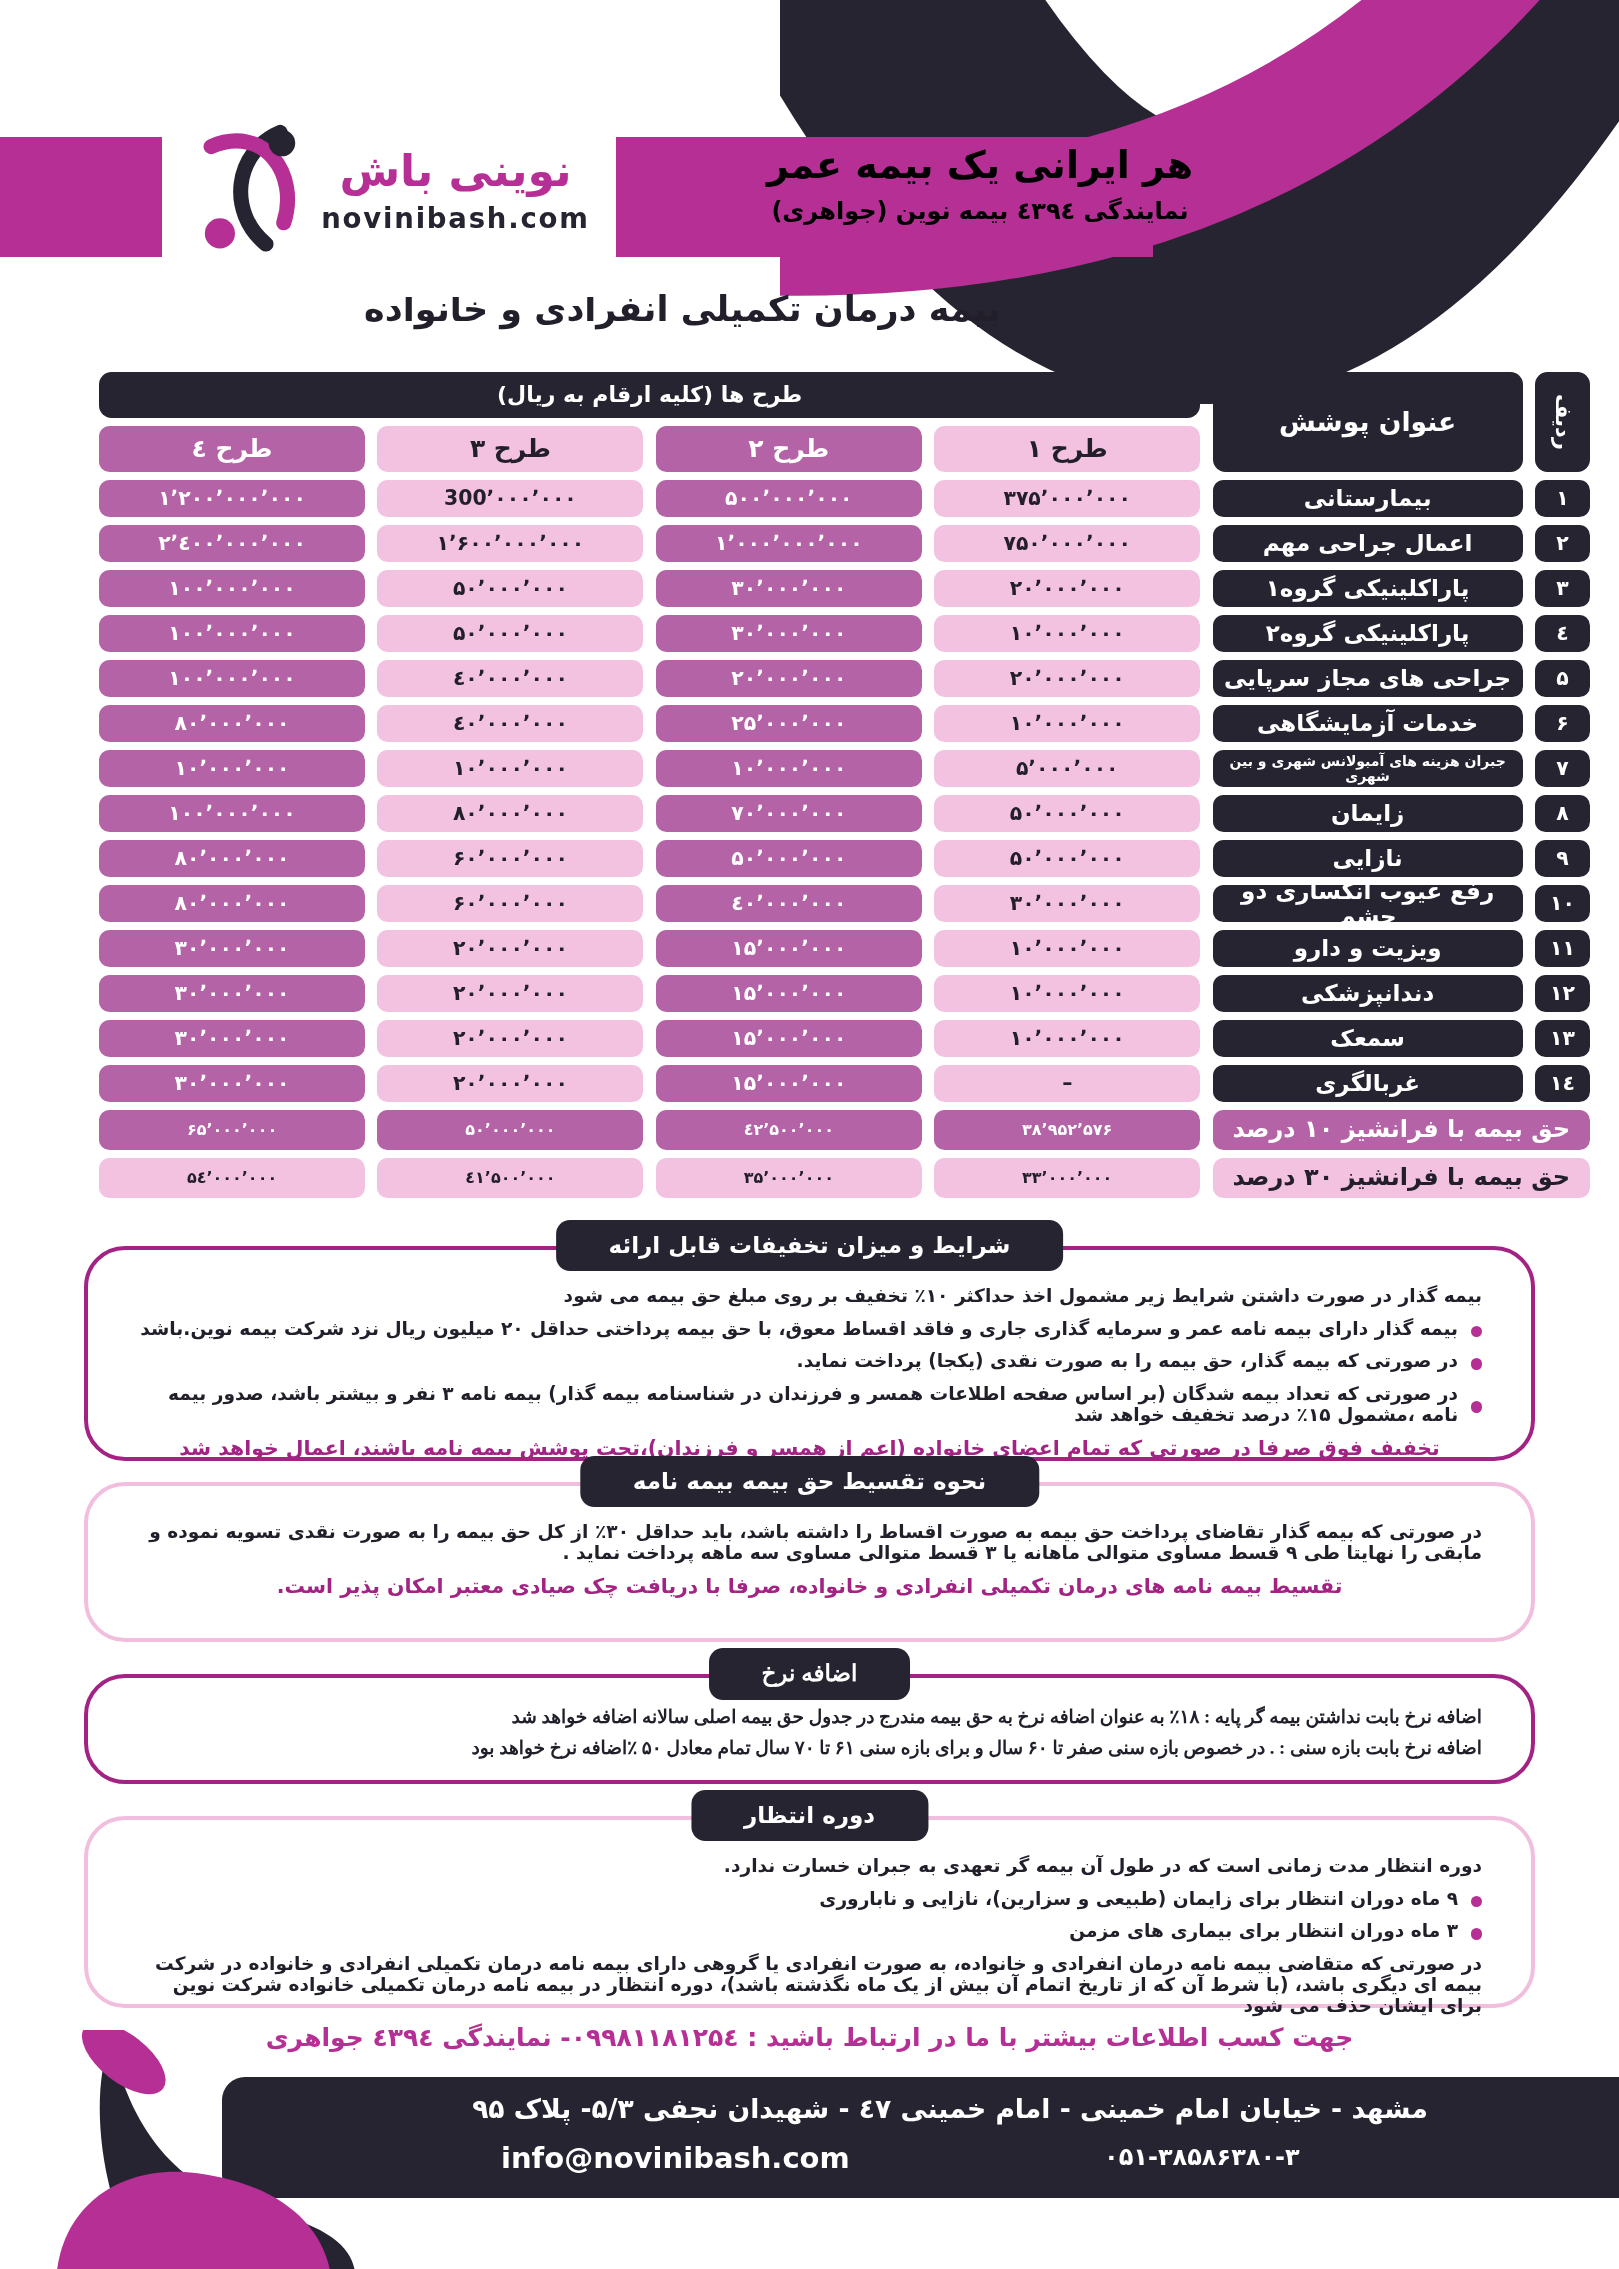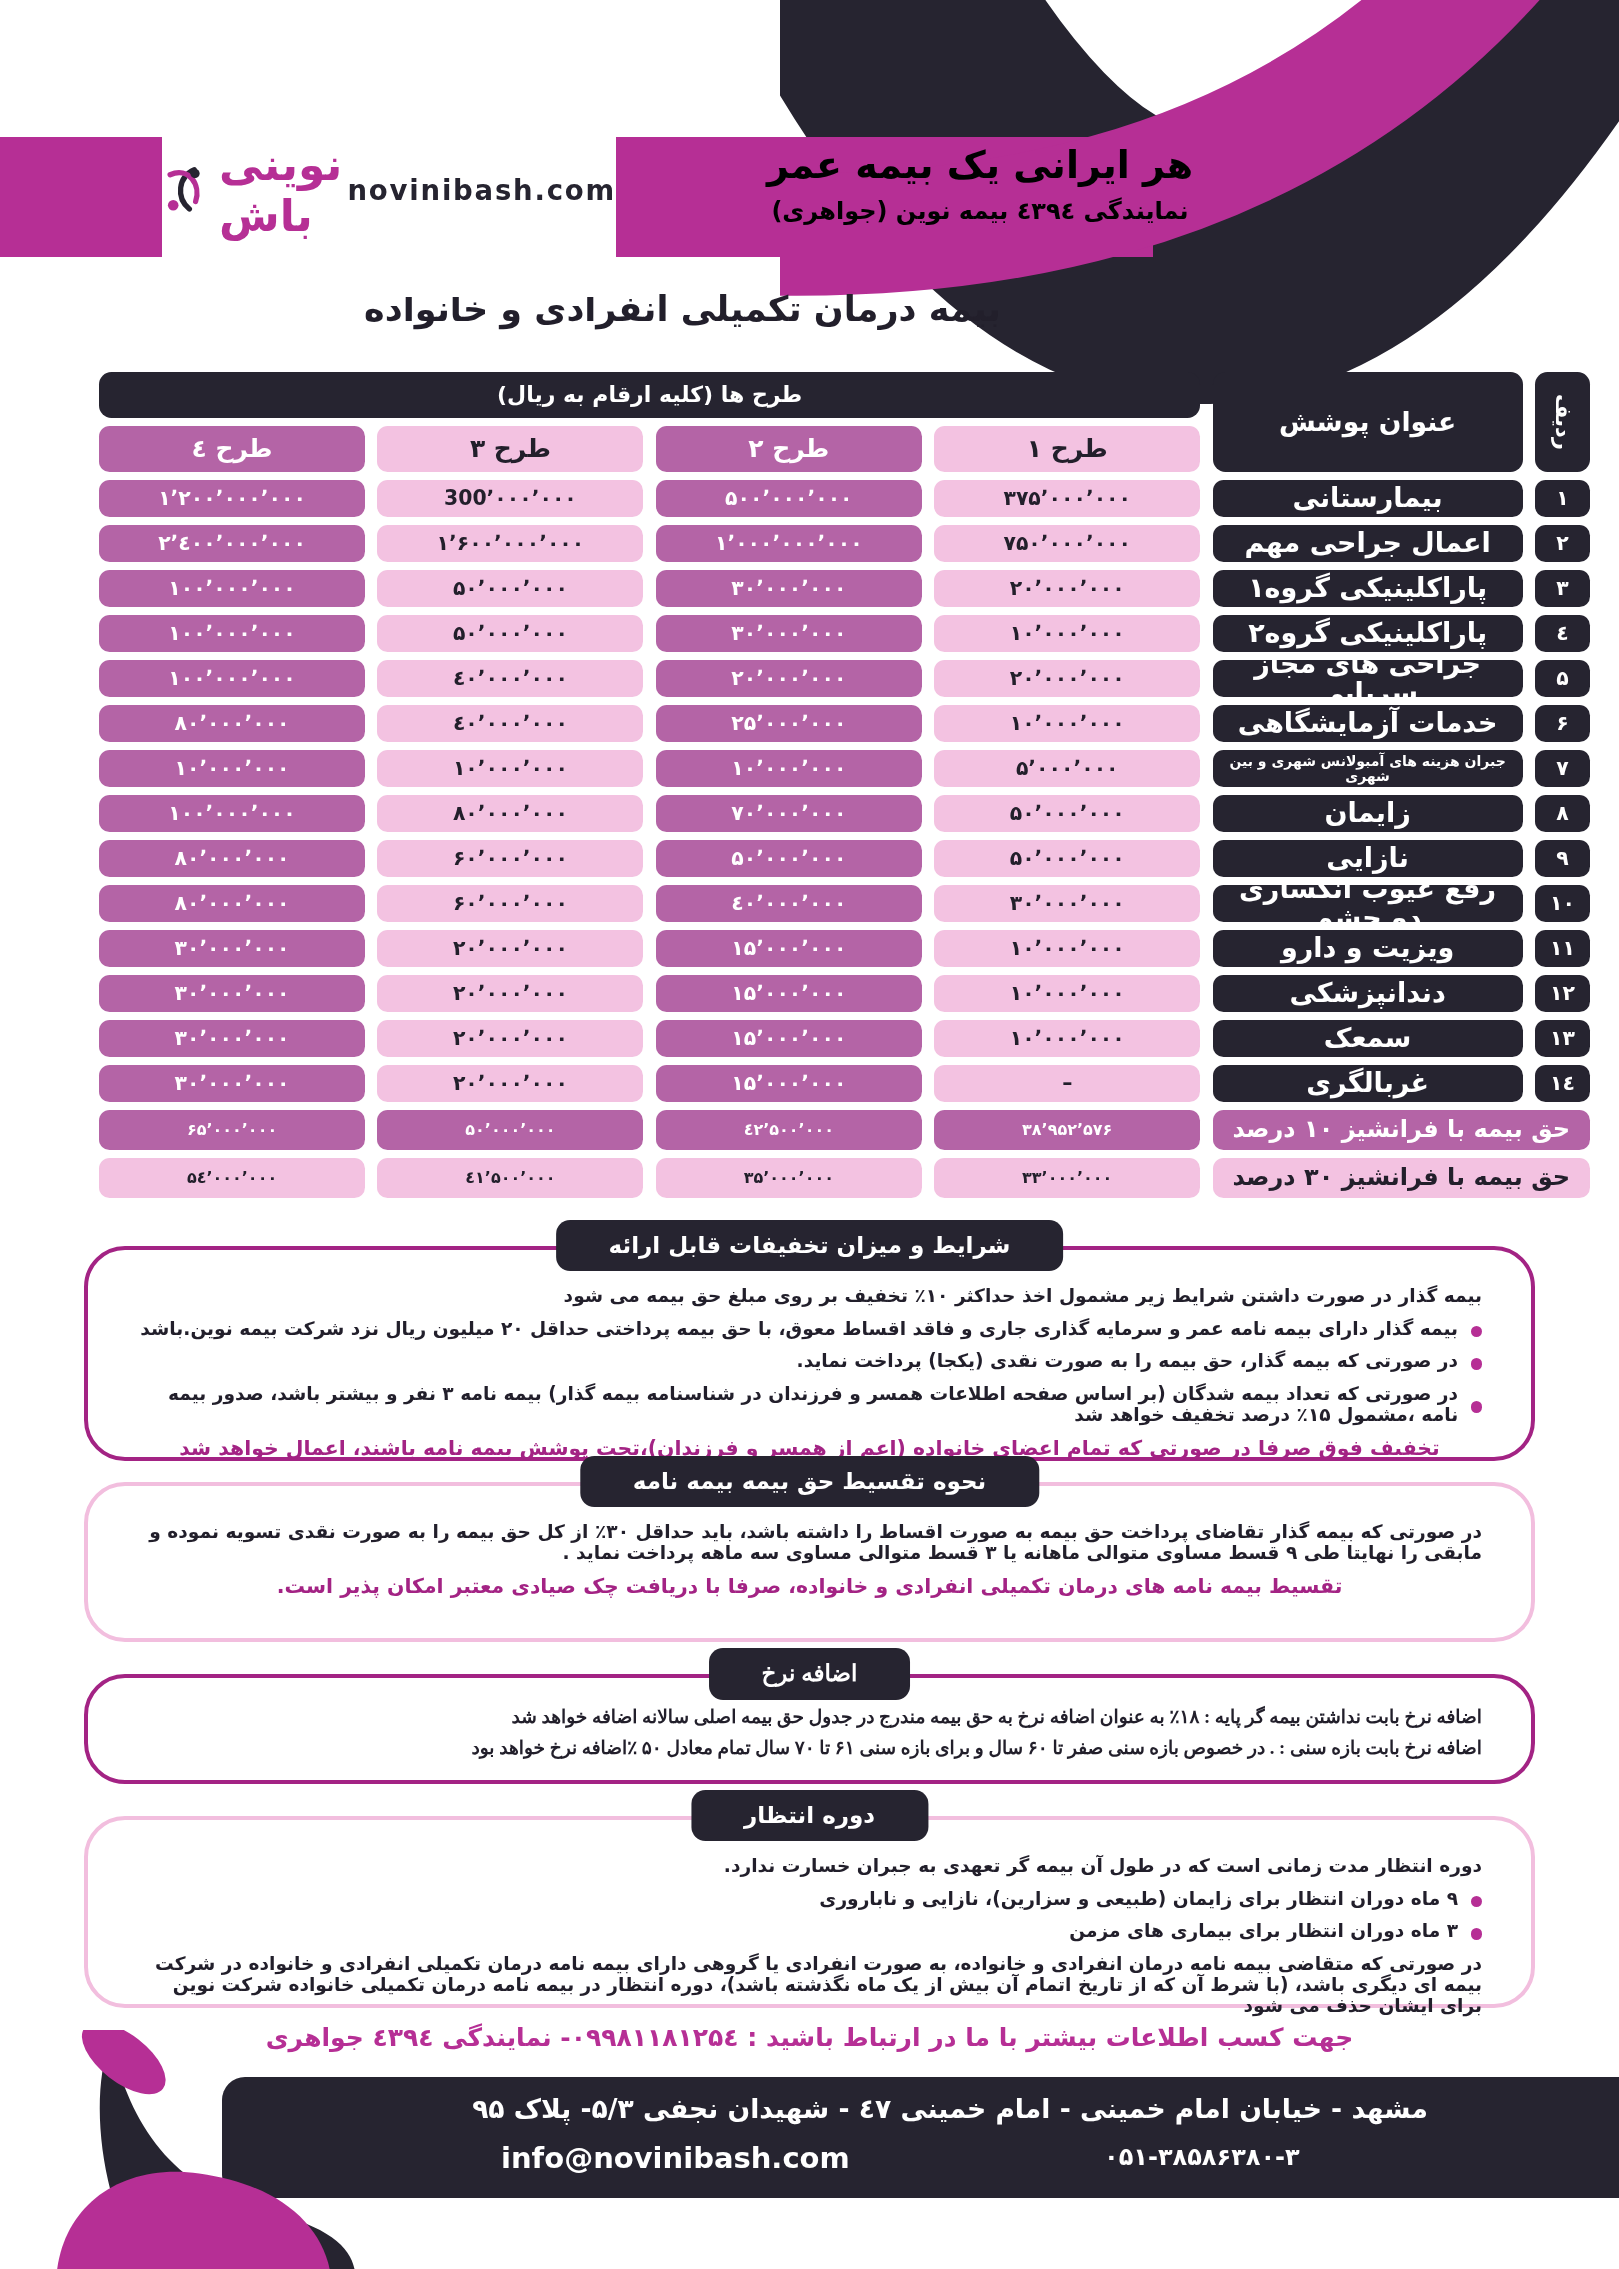--- a/index.html
+++ b/index.html
@@ -11,21 +11,21 @@
   body{height:2270px;position:relative;overflow:hidden;background:#fff;
        font-family:"DejaVu Sans","Liberation Sans",sans-serif;font-weight:bold;}
   .abs{position:absolute;}
 
   
   #deco-top{left:780px;top:0;width:839px;height:417px;z-index:1;}
   #band{left:0;top:137px;width:1153px;height:120px;background:var(--magenta);z-index:2;}
   #deco-top-magenta{left:780px;top:0;width:839px;height:417px;z-index:3;}
   #logo-box{left:162px;top:82px;width:454px;height:215px;background:#fff;border-radius:19.5px;z-index:4;
             display:flex;align-items:center;justify-content:center;gap:16px;}
-  #brand-text{display:flex;flex-direction:row;align-items:center;gap:5.3px;}
+  #brand-text{display:flex;flex-direction:column;align-items:center;gap:5.3px;}
   #brand-name{color:var(--magenta);font-size:44px;}
   #brand-domain{color:var(--dark);font-size:27.5px;letter-spacing:1.8px;direction:ltr;}
   #slogans{left:630px;top:142px;width:700px;z-index:3;text-align:center;color:#000000;direction:rtl;}
   #slogan1{font-size:38px;line-height:1.25;}
   #slogan2{font-size:24px;margin-top:7px;}
   #page-title{left:0;top:289px;width:1365px;text-align:center;color:var(--ink);font-size:35px;direction:rtl;z-index:3;}
 
   
   #table{left:99px;top:372px;width:1491px;display:grid;direction:rtl;
          grid-template-columns:55px 310px 266px 1fr 1fr 1fr;
@@ -34,21 +34,21 @@
   .cell{border-radius:10.6px;display:flex;align-items:center;justify-content:center;
         font-size:20.4px;line-height:1.05;text-align:center;padding:0 7px;}
   .dark-c{background:var(--dark);color:#fff;}
   .pink-c{background:var(--pink);color:var(--ink);}
   .purple-c{background:var(--purple);color:#fff;}
   .hdr-radif{grid-column:1;grid-row:1/3;writing-mode:vertical-rl;font-size:21px;padding:8.9px 0;border-radius:12.4px;}
   .hdr-title{grid-column:2;grid-row:1/3;font-size:26.6px;border-radius:12.4px;}
   .hdr-plans{grid-column:3/7;grid-row:1;font-size:22px;border-radius:12.4px;}
   .subhdr{font-size:25px;}
   .rownum{font-size:20.4px;}
-  .covlbl{font-size:27px;}
+  .covlbl{font-size:23px;}
   .covlbl.small{font-size:14px;}
   .total-lbl{grid-column:1/3;font-size:24px;}
   .total-val{font-size:16px;}
 
   
   .section{position:absolute;left:84px;width:1451px;border:4.4px solid var(--magenta-deep);
            border-radius:41px;background:#fff;direction:rtl;z-index:3;}
   .section.pinkline{border-color:var(--pink-border);}
   .sec-pill{position:absolute;top:-30px;left:50%;transform:translateX(-50%);
             background:var(--dark);color:#fff;font-size:23px;padding:12.4px 53px;

